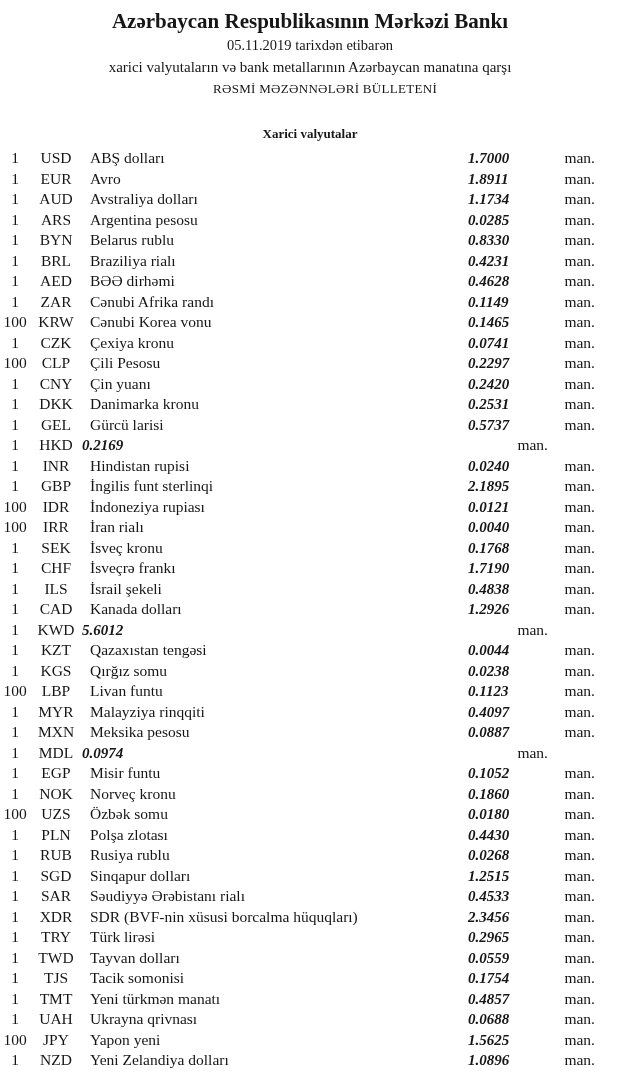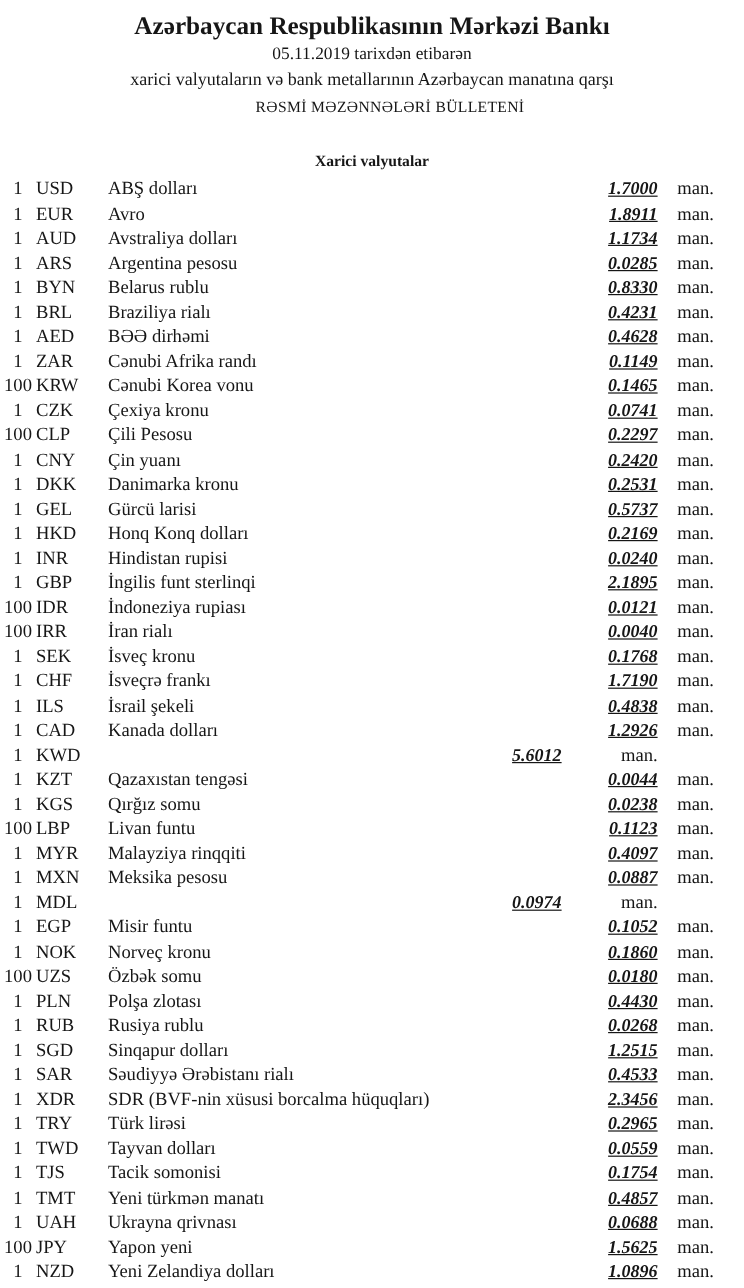--- a/index.html
+++ b/index.html
@@ -27,23 +27,23 @@
   .row {
     display: grid;
     grid-template-columns: 30px 52px 1fr 80px 47px;
     height: 20.5px;
     line-height: 20.5px;
     font-size: 15.5px;
     padding-right: 25px;
     white-space: nowrap;
   }
   .qty  { text-align: center; }
-  .code { }
+  .code { text-align: center; }
   .name { padding-left: 8px; overflow: hidden; }
-  .rate { text-align: right; font-weight: 700; font-style: italic; font-size: 15px; text-decoration: underline; }
+  .rate { text-align: left; font-weight: 700; font-style: italic; font-size: 15px; }
   .unit { text-align: right; }
 </style>
 </head>
 <body>
 
 <div class="header">
   <div class="bank-name">Azərbaycan Respublikasının Mərkəzi Bankı</div>
   <div class="hline">05.11.2019 tarixdən etibarən</div>
   <div class="hline subject">xarici valyutaların və bank metallarının Azərbaycan manatına qarşı</div>
   <div class="hline bulletin">RƏSMİ MƏZƏNNƏLƏRİ BÜLLETENİ</div>
@@ -160,21 +160,20 @@
     <span class="qty">1</span>
     <span class="code">GEL</span>
     <span class="name">Gürcü larisi</span>
     <span class="rate">0.5737</span>
     <span class="unit">man.</span>
   </div>
 
   <div class="row">
     <span class="qty">1</span>
     <span class="code">HKD</span>
-    <span class="name">Honq Konq dolları</span>
     <span class="rate">0.2169</span>
     <span class="unit">man.</span>
   </div>
 
   <div class="row">
     <span class="qty">1</span>
     <span class="code">INR</span>
     <span class="name">Hindistan rupisi</span>
     <span class="rate">0.0240</span>
     <span class="unit">man.</span>

